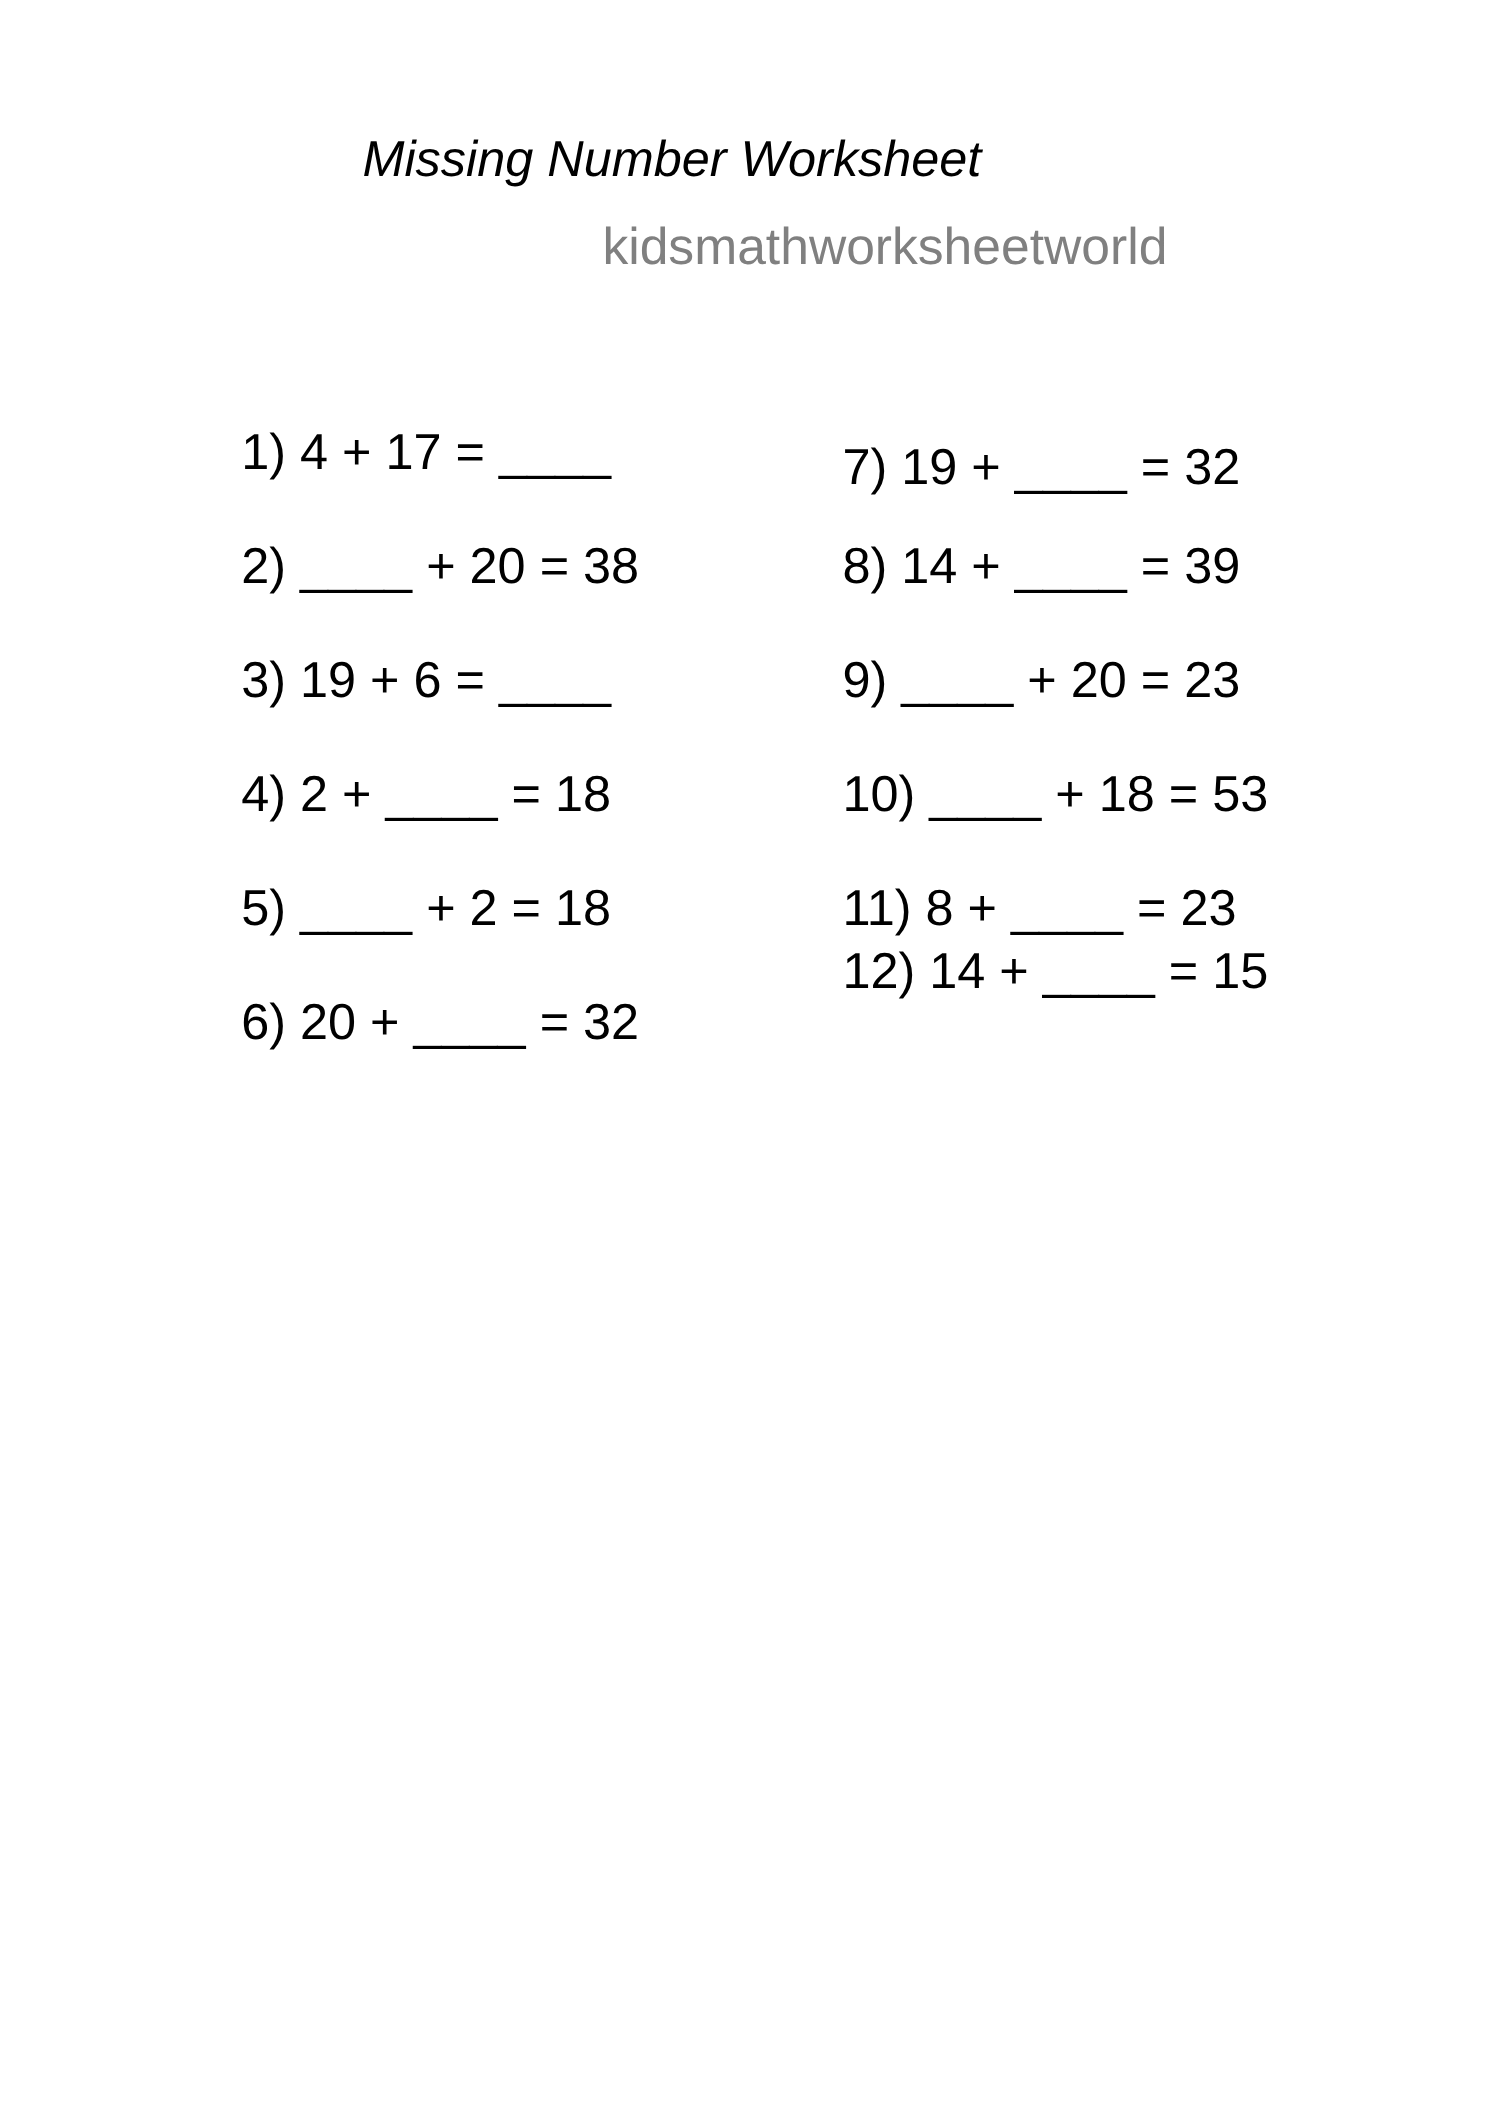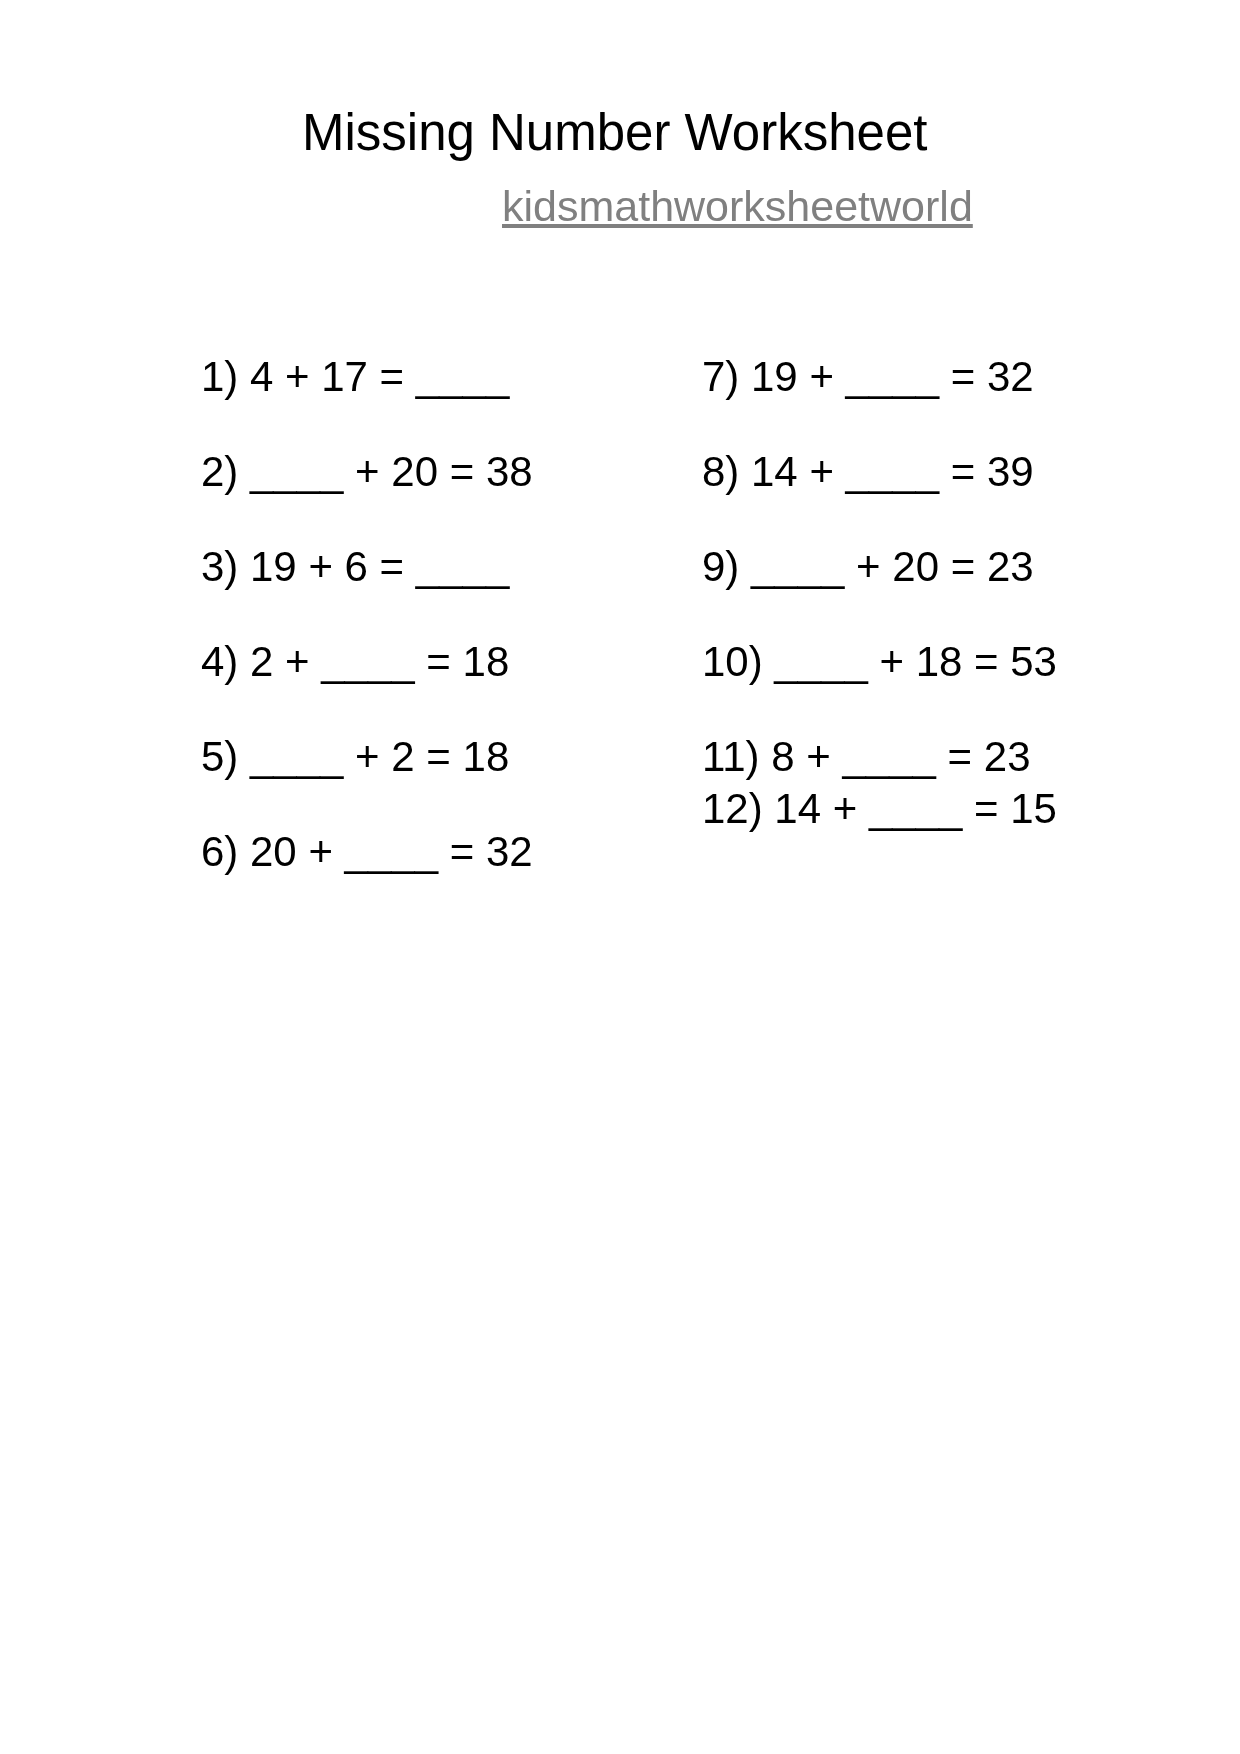--- a/index.html
+++ b/index.html
@@ -1,19 +1,19 @@
 <!DOCTYPE html>
 <html><head>
 <meta charset="utf-8">
 <style>
   html, body { margin:0; padding:0; background:#ffffff; }
   body { width:1240px; height:1754px; position:relative; overflow:hidden;
          font-family:"Liberation Sans", sans-serif; color:#000; }
-  .title { position:absolute; left:302px; top:98px; font-size:51px; line-height:70px; white-space:nowrap; }
-  .subtitle { position:absolute; left:502px; top:180px; font-size:43px; line-height:52px; color:#808080; white-space:nowrap;text-decoration:underline; }
+  .title { position:absolute; left:302px; top:98px; font-size:42px; line-height:70px; white-space:nowrap;font-style:italic; }
+  .subtitle { position:absolute; left:502px; top:180px; font-size:43px; line-height:52px; color:#808080; white-space:nowrap; }
   .problem { position:absolute; font-size:42px; line-height:50px; white-space:nowrap; }
   .col-left { left:201px; }
   .col-right { left:702px; }
 </style>
 </head>
 <body>
 
 <div>
   <div class="title">Missing Number Worksheet</div>
   <div class="subtitle">kidsmathworksheetworld</div>
@@ -21,20 +21,20 @@
   <div>
     <div class="problem col-left" style="top:352px">1) 4 + 17 = ____</div>
     <div class="problem col-left" style="top:447px">2) ____ + 20 = 38</div>
     <div class="problem col-left" style="top:542px">3) 19 + 6 = ____</div>
     <div class="problem col-left" style="top:637px">4) 2 + ____ = 18</div>
     <div class="problem col-left" style="top:732px">5) ____ + 2 = 18</div>
     <div class="problem col-left" style="top:827px">6) 20 + ____ = 32</div>
   </div>
 
   <div>
-    <div class="problem col-right" style="top:352px">7) 19 + ____ = 32</div>
+    <div class="problem col-right" style="top:364px">7) 19 + ____ = 32</div>
     <div class="problem col-right" style="top:447px">8) 14 + ____ = 39</div>
     <div class="problem col-right" style="top:542px">9) ____ + 20 = 23</div>
     <div class="problem col-right" style="top:637px">10) ____ + 18 = 53</div>
     <div class="problem col-right" style="top:732px">11) 8 + ____ = 23</div>
     <div class="problem col-right" style="top:784px">12) 14 + ____ = 15</div>
   </div>
 </div>
 
 </body></html>

